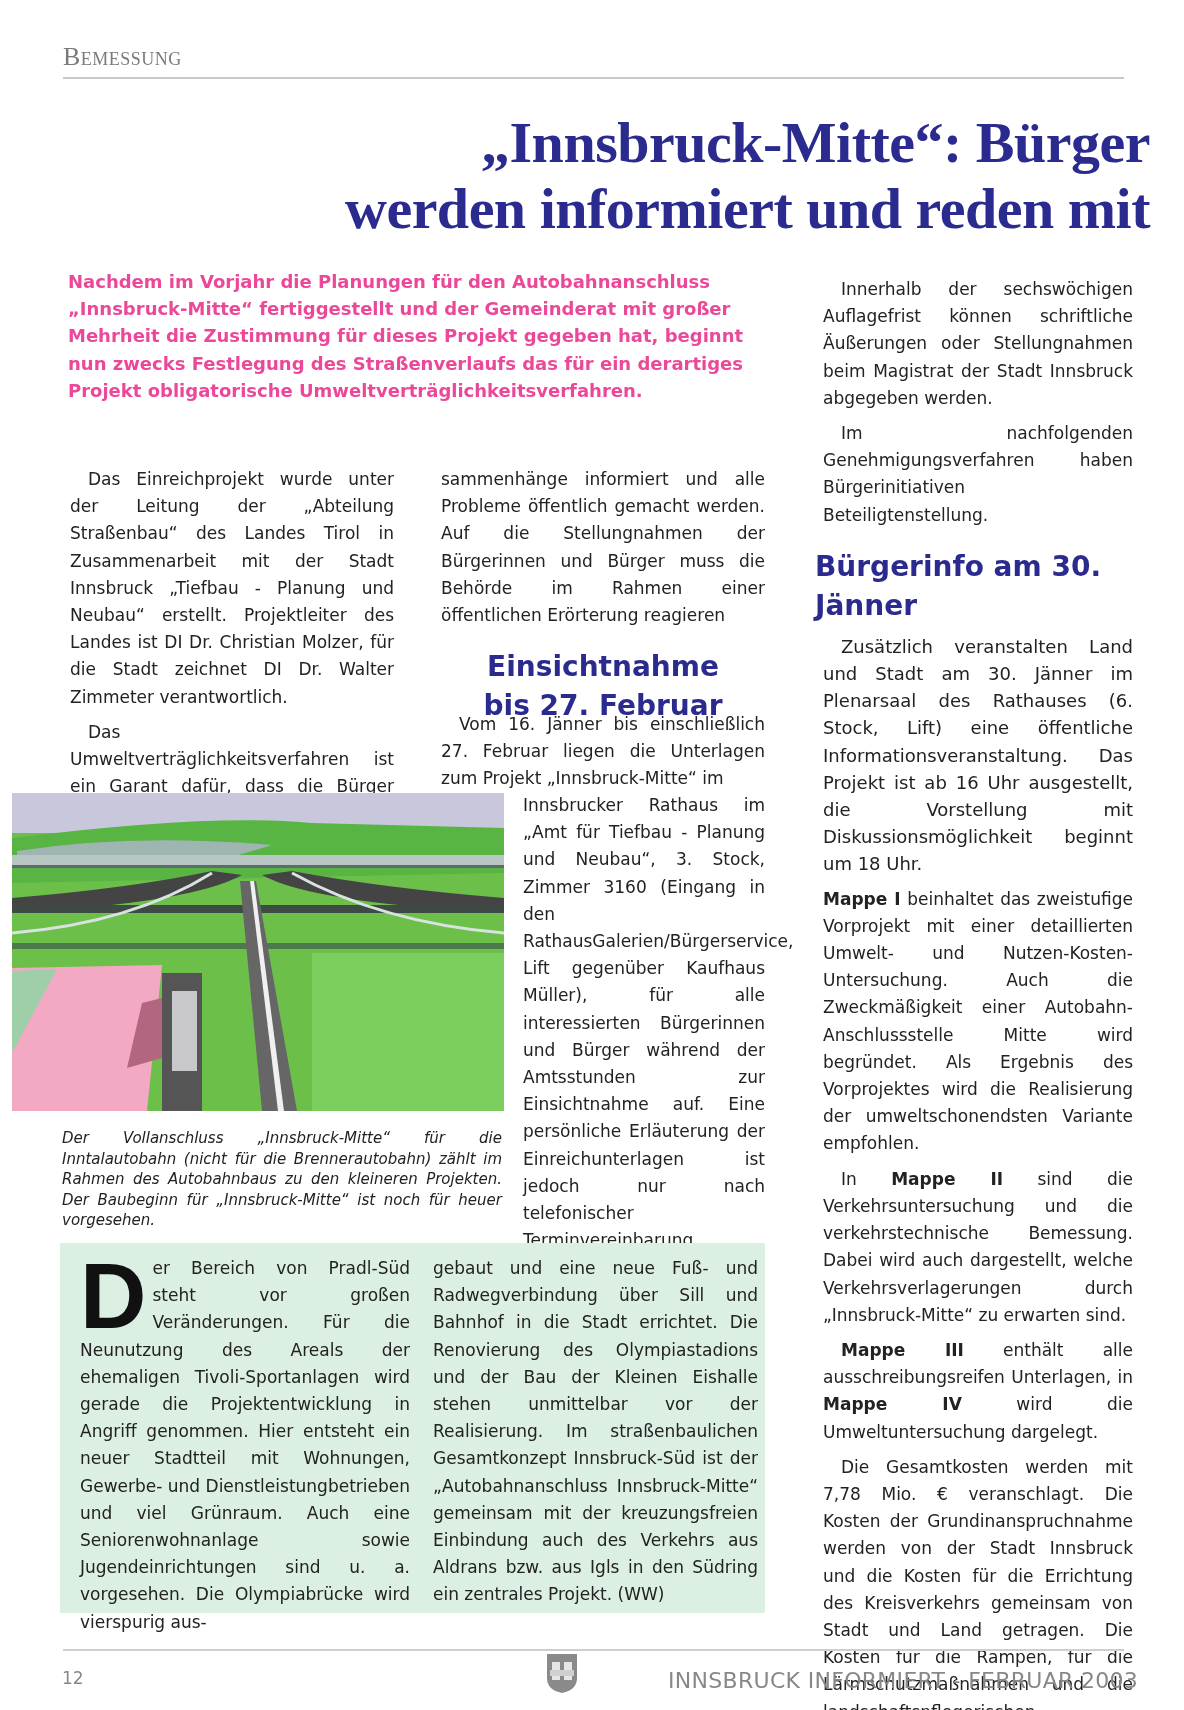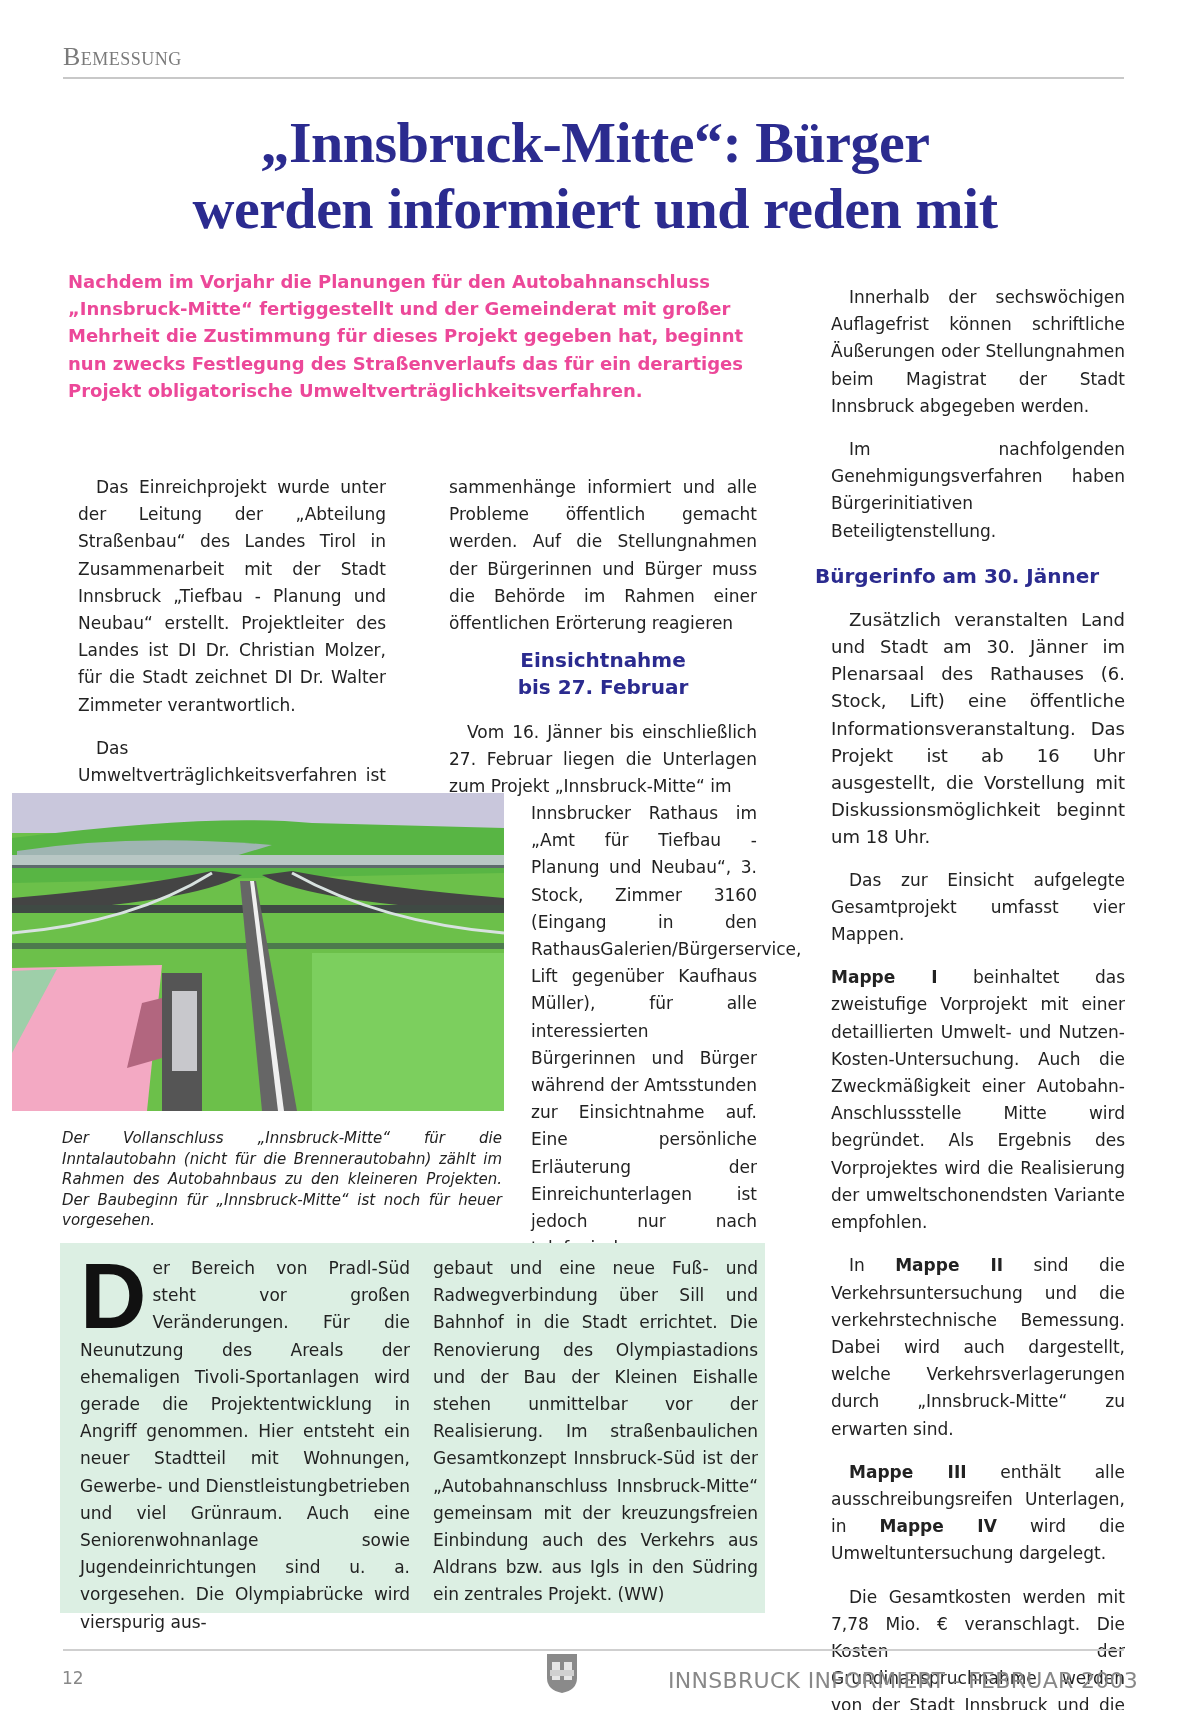--- a/index.html
+++ b/index.html
@@ -2,33 +2,33 @@
 <html><head>
 <meta charset="utf-8">
 <style>
   html, body { margin:0; padding:0; background:#ffffff; }
   body { width:1184px; height:1710px; position:relative; overflow:hidden;
          font-family:"DejaVu Sans", sans-serif; color:#1a1a1a; }
   .abs { position:absolute; }
   .section-label { left:63px; top:42px; font-family:"Liberation Serif", serif; font-size:26px;
                    color:#7a7a7a; letter-spacing:0.5px; font-variant:small-caps; }
   .rule-top { left:63px; top:77px; width:1061px; height:2px; background:#c8c8c8; }
-  .headline { left:40px; top:110px; width:1110px; text-align:center;
+  .headline { left:40px; top:110px; width:1110px; text-align:right;
               font-family:"Liberation Serif", serif; font-weight:bold; color:#2b2b8f;
               font-size:58px; line-height:66px; letter-spacing:-0.5px; }
   .lead { left:68px; top:268px; width:700px; text-align:left; font-weight:bold;
           font-size:18px; line-height:27.2px; color:#ec4899; }
   .col { font-size:17px; line-height:27.2px; text-align:justify; color:#222; }
-  .col p { margin:16px; text-indent:18px; }
+  .col p { margin:8px; text-indent:18px; }
   .col p.noindent { text-indent:0; }
   .c1 { left:62px; top:458px; width:340px; }
   .c2 { left:433px; top:458px; width:340px; }
   .c2b { left:515px; top:784px; width:258px; }
   .c3 { left:815px; top:268px; width:326px; }
-  .subhead { color:#2b2b8f; font-weight:bold; font-size:20px; line-height:27px; text-align:center; }
+  .subhead { color:#2b2b8f; font-weight:bold; font-size:28px; line-height:39px; text-align:center; }
   .sub1 { left:433px; top:647px; width:340px; }
   .boldpara { font-weight:normal; font-size:18px; }
   .photo { left:12px; top:793px; width:492px; height:318px; overflow:hidden; }
   .caption { left:62px; top:1117px; width:440px; font-style:italic; font-size:15px; line-height:20.5px;
              text-align:justify; color:#222;margin-top:11px; }
   .greenbox { left:60px; top:1243px; width:705px; height:370px; background:#dcefe3; }
   .gcol { font-size:17px; line-height:27.2px; text-align:justify; color:#222; }
   .g1 { left:80px; top:1255px; width:330px; }
   .g2 { left:433px; top:1255px; width:325px; }
   .dropcap { float:left; font-family:"Liberation Sans", sans-serif; font-weight:bold; font-size:92px;
@@ -94,21 +94,20 @@
     <path d="M238,88 L242,88 L272,318 L266,318 Z" fill="#f0f0f0"></path>
   </svg>
 </div>
 <div class="abs caption">Der Vollanschluss „Innsbruck-Mitte“ für die Inntalautobahn (nicht für die Brennerautobahn) zählt im Rahmen des Autobahnbaus zu den kleineren Projekten. Der Baubeginn für „Innsbruck-Mitte“ ist noch für heuer vorgesehen.</div>
 
 <div class="abs col c3">
   <p>Innerhalb der sechswöchigen Auflagefrist können schriftliche Äußerungen oder Stellungnahmen beim Magistrat der Stadt Innsbruck abgegeben werden.</p>
   <p>Im nachfolgenden Genehmigungsverfahren haben Bürgerinitiativen Beteiligtenstellung.</p>
   <div class="subhead" style="margin-top:18px; text-align:left;">Bürgerinfo am 30. Jänner</div>
   <p class="boldpara">Zusätzlich veranstalten Land und Stadt am 30. Jänner im Plenarsaal des Rathauses (6. Stock, Lift) eine öffentliche Informationsveranstaltung. Das Projekt ist ab 16 Uhr ausgestellt, die Vorstellung mit Diskussionsmöglichkeit beginnt um 18 Uhr.</p>
-  <p>Das zur Einsicht aufgelegte Gesamtprojekt umfasst vier Mappen.</p>
   <p class="noindent"><b>Mappe I</b><span> beinhaltet das zweistufige Vorprojekt mit einer detaillierten Umwelt- und Nutzen-Kosten-Untersuchung. Auch die Zweckmäßigkeit einer Autobahn-Anschlussstelle Mitte wird begründet. Als Ergebnis des Vorprojektes wird die Realisierung der umweltschonendsten Variante empfohlen.</span></p>
   <p><span>In </span><b>Mappe II</b><span> sind die Verkehrsuntersuchung und die verkehrstechnische Bemessung. Dabei wird auch dargestellt, welche Verkehrsverlagerungen durch „Innsbruck-Mitte“ zu erwarten sind.</span></p>
   <p><b>Mappe III</b><span> enthält alle ausschreibungsreifen Unterlagen, in </span><b>Mappe IV</b><span> wird die Umweltuntersuchung dargelegt.</span></p>
   <p>Die Gesamtkosten werden mit 7,78 Mio. € veranschlagt. Die Kosten der Grundinanspruchnahme werden von der Stadt Innsbruck und die Kosten für die Errichtung des Kreisverkehrs gemeinsam von Stadt und Land getragen. Die Kosten für die Rampen, für die Lärmschutzmaßnahmen und die landschaftspflegerischen Begleitmaßnahmen werden vom Bund übernommen. (WW)</p>
 </div>
 
 <div class="abs greenbox"></div>
 <div class="abs gcol g1">
   <span class="dropcap">D</span><span>er Bereich von Pradl-Süd steht vor großen Veränderungen. Für die Neunutzung des Areals der ehemaligen Tivoli-Sportanlagen wird gerade die Projektentwicklung in Angriff genommen. Hier entsteht ein neuer Stadtteil mit Wohnungen, Gewerbe- und Dienstleistungbetrieben und viel Grünraum. Auch eine Seniorenwohnanlage sowie Jugendeinrichtungen sind u. a. vorgesehen. Die Olympiabrücke wird vierspurig aus-</span>
 </div>

